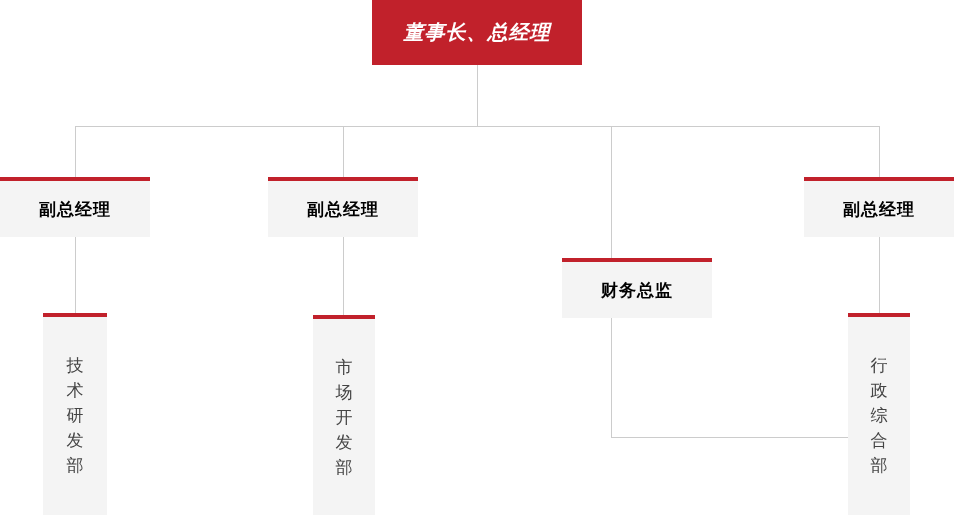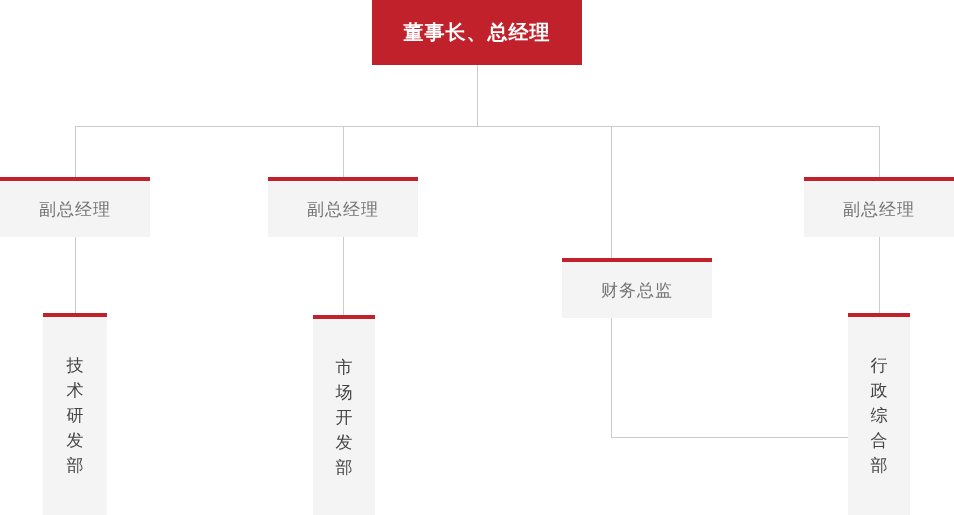--- a/index.html
+++ b/index.html
@@ -35,32 +35,34 @@
   
   .node-root {
     background: #c1212b;
     color: #ffffff;
     display: flex;
     align-items: center;
     justify-content: center;
     font-size: 20px;
     font-weight: bold;
     letter-spacing: 1px;
+    font-style: italic;
   }
 
   
   .node-mid {
     background: #f4f4f4;
     border-top: 4px solid #c1212b;
-    color: #737373;
+    color: #000000;
     display: flex;
     align-items: center;
     justify-content: center;
     font-size: 17px;
     letter-spacing: 1px;
+    font-weight: bold;
   }
 
   
   .node-dept {
     background: #f4f4f4;
     border-top: 4px solid #c1212b;
     color: #444444;
     font-size: 17px;
     display: flex;
     flex-direction: column;

